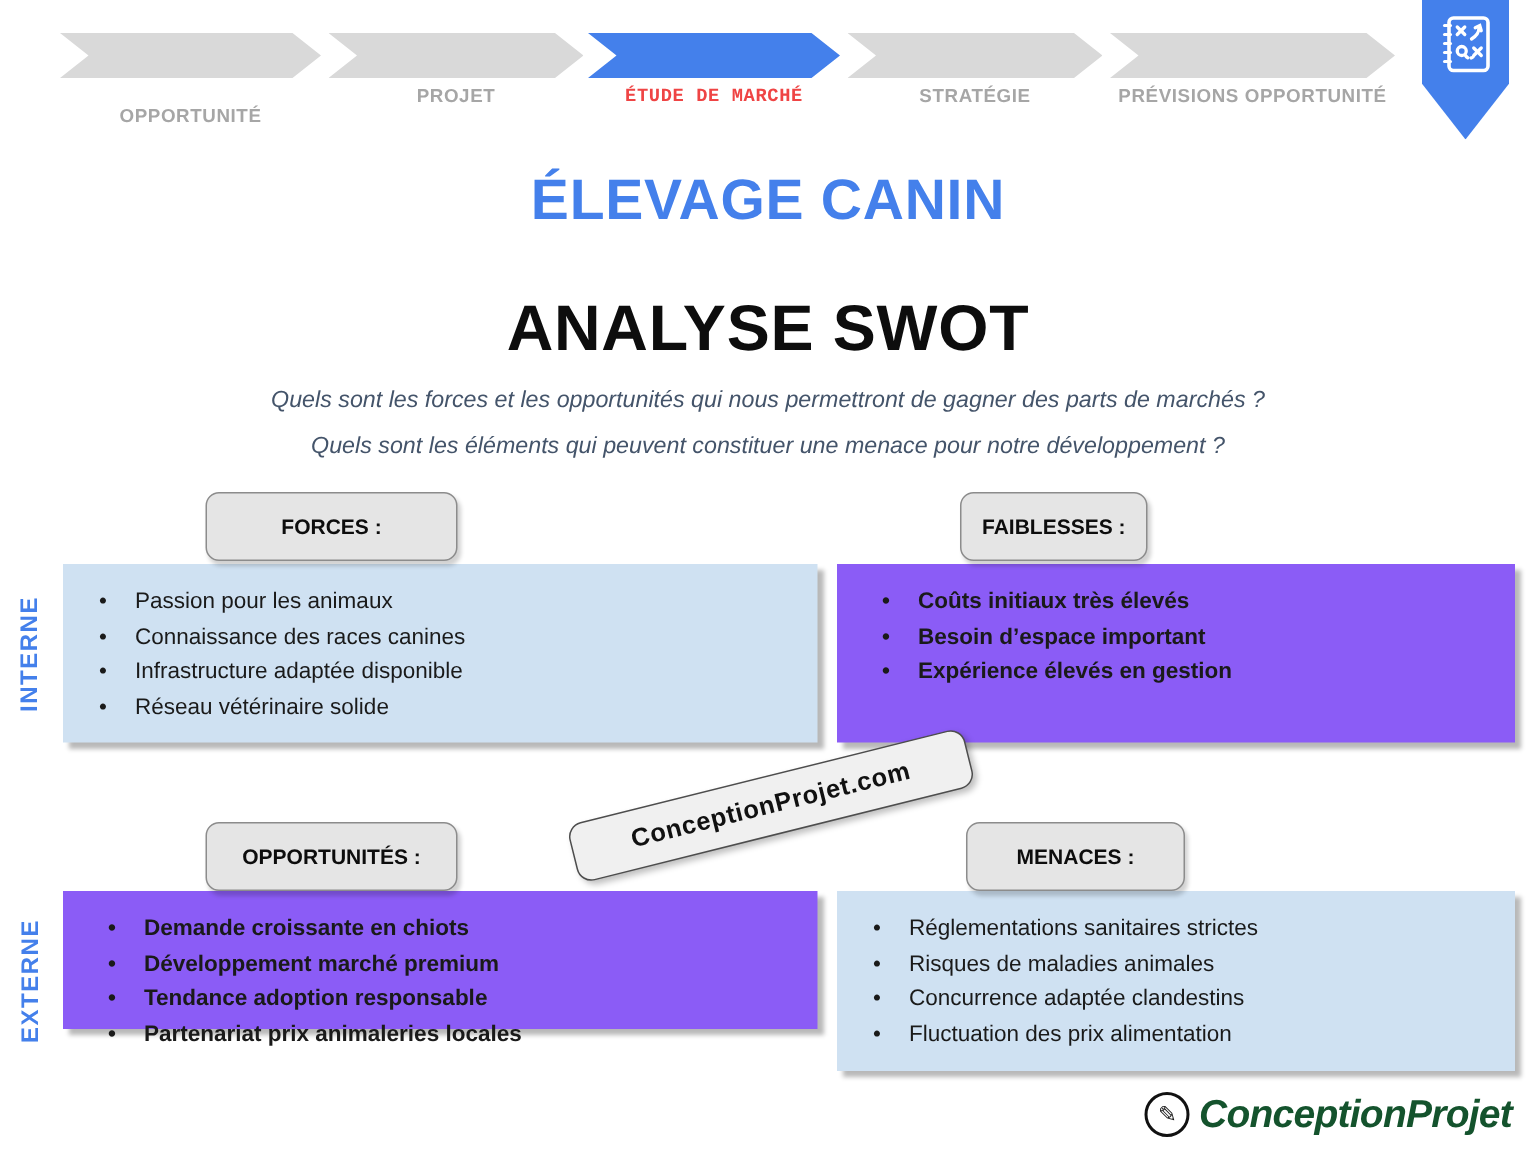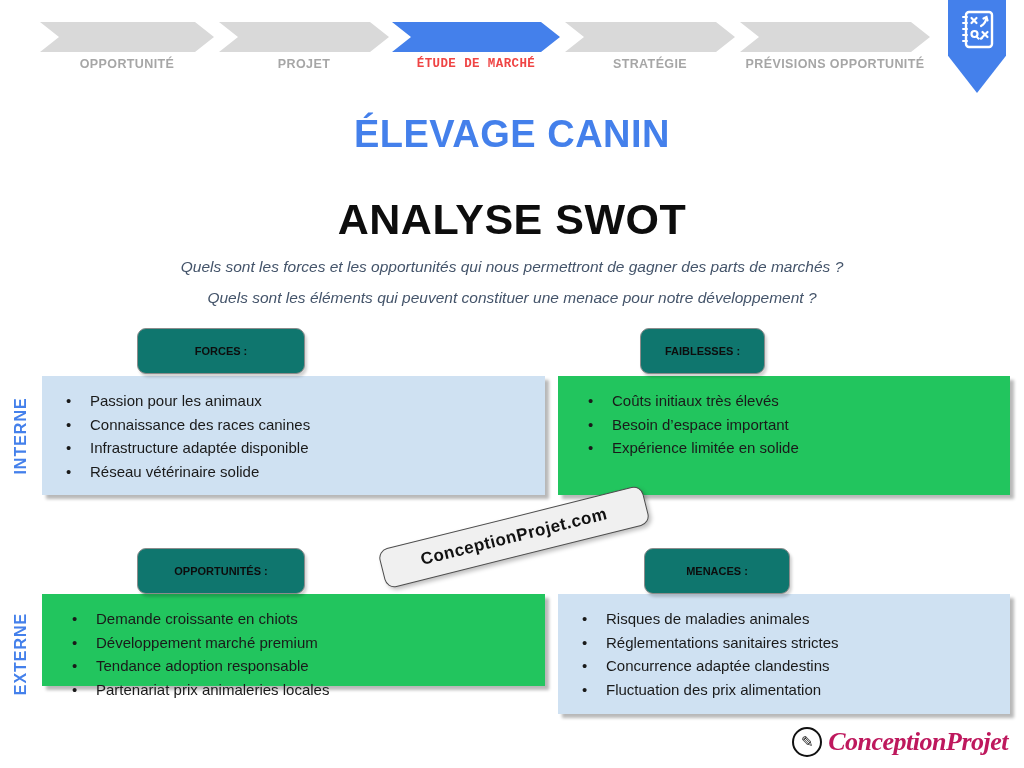--- a/index.html
+++ b/index.html
@@ -50,38 +50,38 @@
     position: absolute; left: 0; right: 0;
     text-align: center; font-style: italic; font-size: 15.5px;
     color: #44546A;
   }
   .q1 { top: 258px; }
   .q2 { top: 289px; }
 
   
   .qlabel {
     position: absolute; height: 46px;
-    background: #0f766e;
+    background: #e5e5e5;
     border: 1px solid #8c8c8c;
     border-radius: 9px;
     box-shadow: 2px 3px 3px rgba(0,0,0,0.18);
     display: flex; align-items: center; justify-content: center;
-    font-size: 11px; font-weight: bold; color: #0d0d0d;
+    font-size: 14px; font-weight: bold; color: #0d0d0d;
     z-index: 3;
   }
 
   
   .panel {
     position: absolute;
     box-shadow: 4px 4px 3px rgba(0,0,0,0.28);
     padding: 13px 10px 0 30px;
     z-index: 2;
   }
   .panel.blue { background: #cfe1f2; padding-left: 24px; }
-  .panel.gray { background: #22c55e; }
+  .panel.gray { background: #8b5cf6; font-weight: bold; }
   .panel ul { list-style: none; }
   .panel li {
     position: relative;
     padding-left: 24px;
     font-size: 15px; color: #1a1a1a;
     line-height: 23.5px;
   }
   .panel li::before {
     content: "•";
     position: absolute; left: 0; top: 0;
@@ -118,37 +118,37 @@
     position: absolute; right: 16px; top: 727px;
     display: flex; align-items: center; gap: 6px;
   }
   .logo-circle {
     width: 30px; height: 30px; border-radius: 50%;
     border: 2px solid #111;
     display: flex; align-items: center; justify-content: center;
     font-size: 15px; color: #111;
   }
   .logo-text {
-    font-family: Liberation Serif, serif;
+    font-family: Liberation Sans, sans-serif;
     font-style: italic; font-weight: bold;
-    font-size: 26px; color: #be185d; letter-spacing: -0.5px;
+    font-size: 26px; color: #14532d; letter-spacing: -0.5px;
   }
 </style>
 </head>
 <body>
 
 <div class="slide">
 
   <div class="step-arrow" style="left:40px;width:174px;"></div>
   <div class="step-arrow" style="left:219px;width:170px;"></div>
   <div class="step-arrow active" style="left:392px;width:168px;"></div>
   <div class="step-arrow" style="left:565px;width:170px;"></div>
   <div class="step-arrow" style="left:740px;width:190px;"></div>
 
-  <div class="step-label" style="left:40px;width:174px;">OPPORTUNITÉ</div>
+  <div class="step-label" style="left:40px;width:174px;margin-top:13px;">OPPORTUNITÉ</div>
   <div class="step-label" style="left:219px;width:170px;">PROJET</div>
   <div class="step-label active" style="left:380px;width:192px;">ÉTUDE DE MARCHÉ</div>
   <div class="step-label" style="left:565px;width:170px;">STRATÉGIE</div>
   <div class="step-label" style="left:732px;width:206px;">PRÉVISIONS OPPORTUNITÉ</div>
 
   <div class="bookmark">
     <svg width="36" height="44" viewBox="0 0 36 44">
       <rect x="7" y="3" width="26" height="35" rx="3" fill="none" stroke="#ffffff" stroke-width="2.4"></rect>
       <g stroke="#ffffff" stroke-width="2" stroke-linecap="round">
         <line x1="4" y1="8" x2="8" y2="8"></line>
@@ -193,37 +193,37 @@
       <li>Connaissance des races canines</li>
       <li>Infrastructure adaptée disponible</li>
       <li>Réseau vétérinaire solide</li>
     </ul>
   </div>
 
   <div class="panel gray" style="left:558px;top:376px;width:452px;height:119px;">
     <ul>
       <li>Coûts initiaux très élevés</li>
       <li>Besoin d’espace important</li>
-      <li>Expérience limitée en solide</li>
+      <li>Expérience élevés en gestion</li>
     </ul>
   </div>
 
   <div class="panel gray" style="left:42px;top:594px;width:503px;height:92px;">
     <ul>
       <li>Demande croissante en chiots</li>
       <li>Développement marché premium</li>
       <li>Tendance adoption responsable</li>
       <li>Partenariat prix animaleries locales</li>
     </ul>
   </div>
 
   <div class="panel blue" style="left:558px;top:594px;width:452px;height:120px;">
     <ul>
+      <li>Réglementations sanitaires strictes</li>
       <li>Risques de maladies animales</li>
-      <li>Réglementations sanitaires strictes</li>
       <li>Concurrence adaptée clandestins</li>
       <li>Fluctuation des prix alimentation</li>
     </ul>
   </div>
 
   <div class="watermark">
     <span>ConceptionProjet.com</span>
   </div>
 
   <div class="logo">

